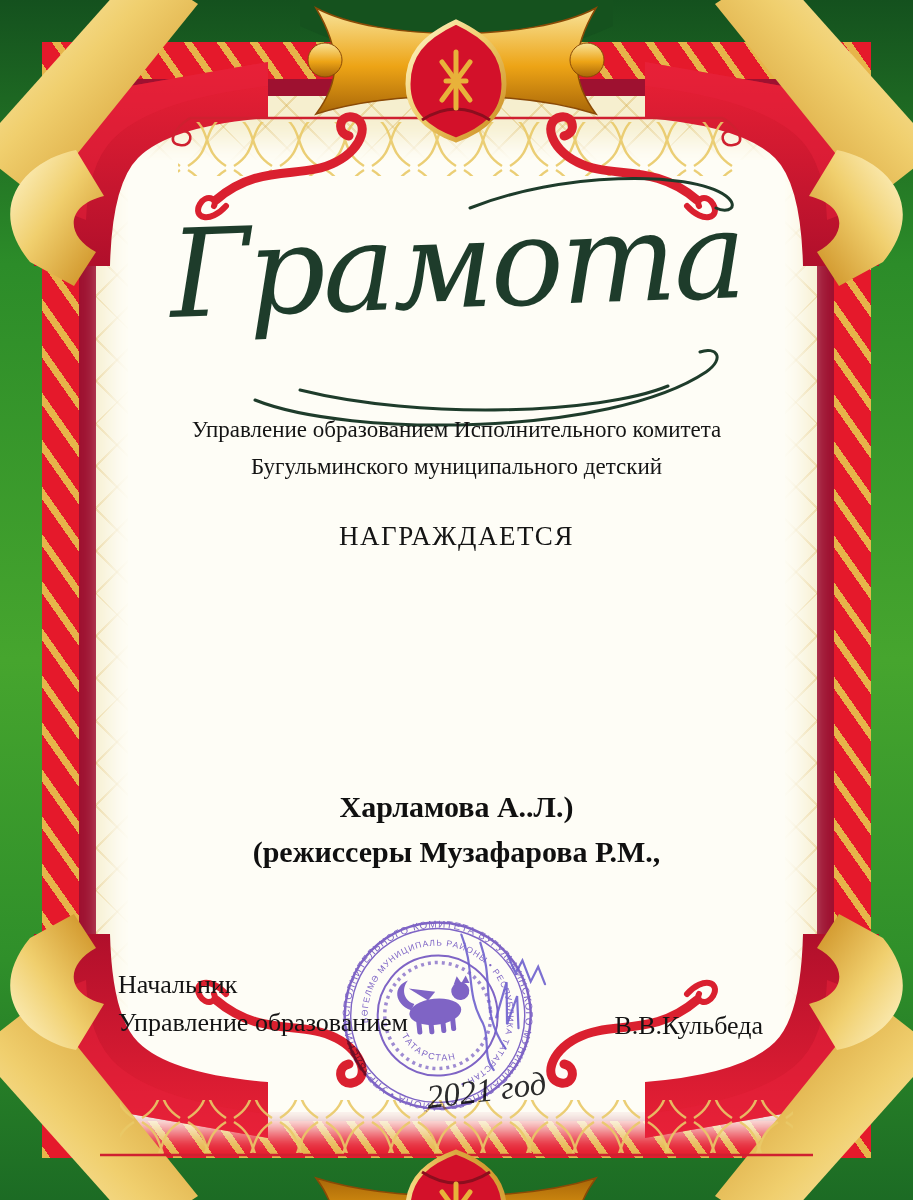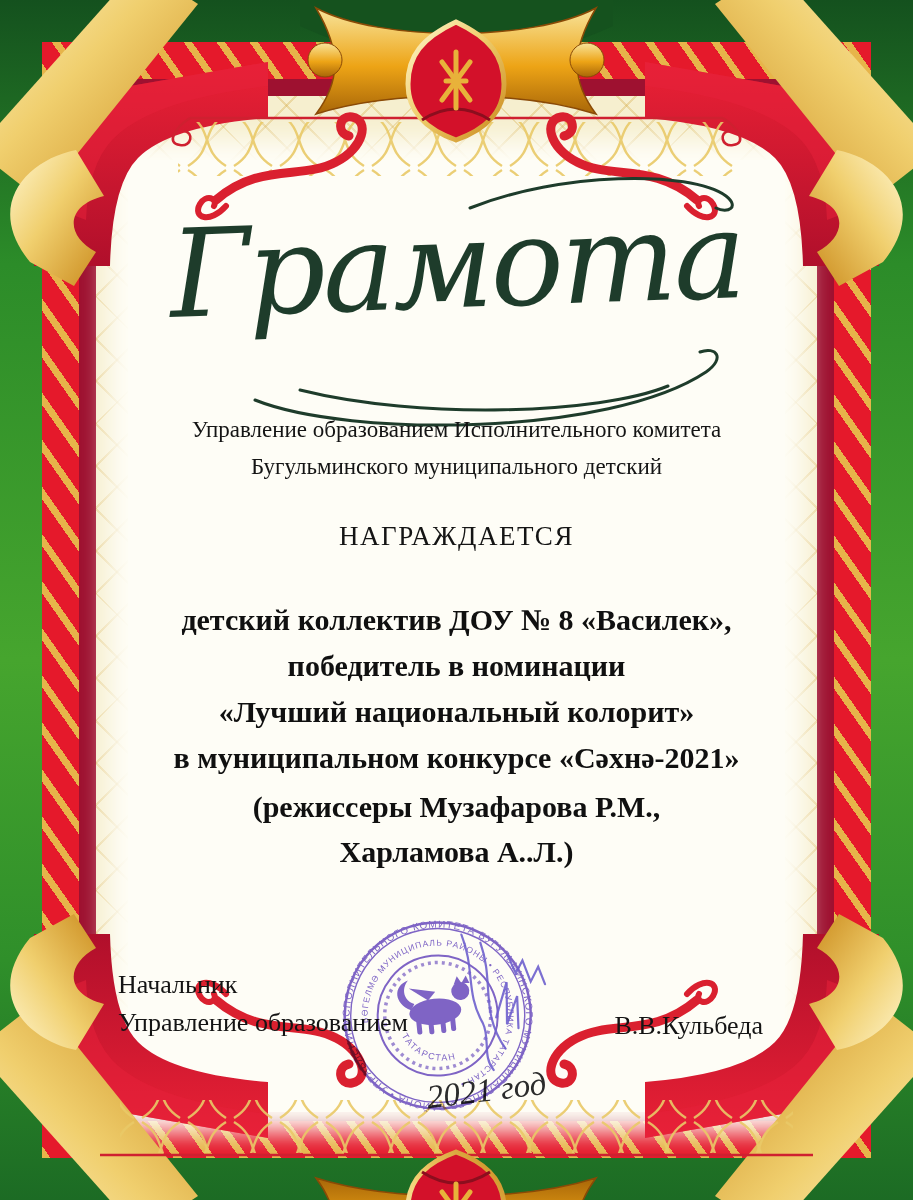--- a/index.html
+++ b/index.html
@@ -129,30 +129,24 @@
 
   <div class="txt title">Грамота</div>
 
   <div class="txt org">
     <div>Управление образованием Исполнительного комитета</div>
     <div>Бугульминского муниципального детский</div>
   </div>
 
   <div class="txt head">НАГРАЖДАЕТСЯ</div>
 
-  <div class="txt award">
-    <div>детский коллектив ДОУ № 8 «Василек»,</div>
-    <div>победитель в номинации</div>
-    <div>«Лучший национальный колорит»</div>
-    <div>в муниципальном конкурсе «Сәхнә-2021»</div>
-  </div>
 
   <div class="txt directors">
+    <div>Харламова А..Л.)</div>
     <div>(режиссеры Музафарова Р.М.,</div>
-    <div>Харламова А..Л.)</div>
   </div>
 
   <div class="sign-row">
     <div class="sign-pos">
       <div>Начальник</div>
       <div>Управление образованием</div>
     </div>
     <div class="sign-name">В.В.Кульбеда</div>
   </div>
 

